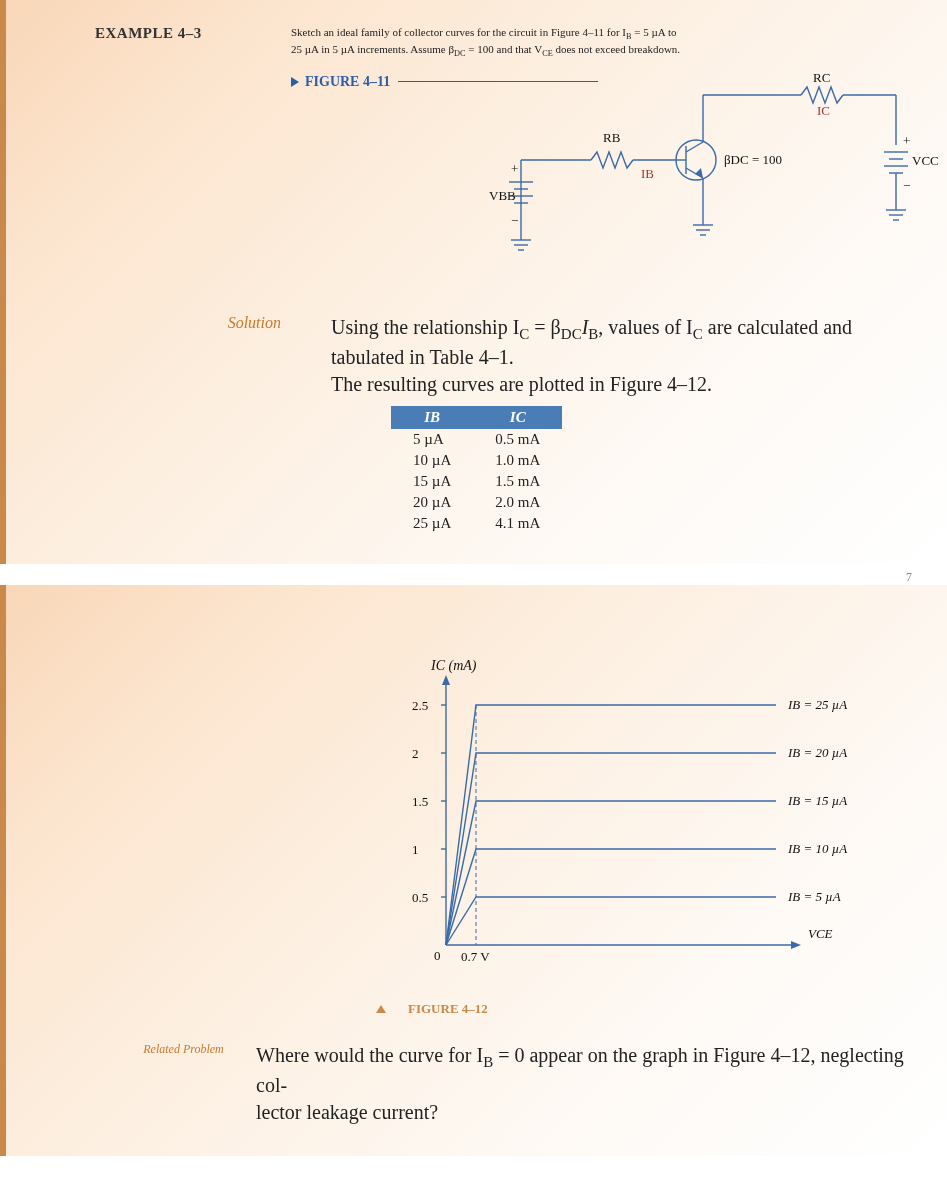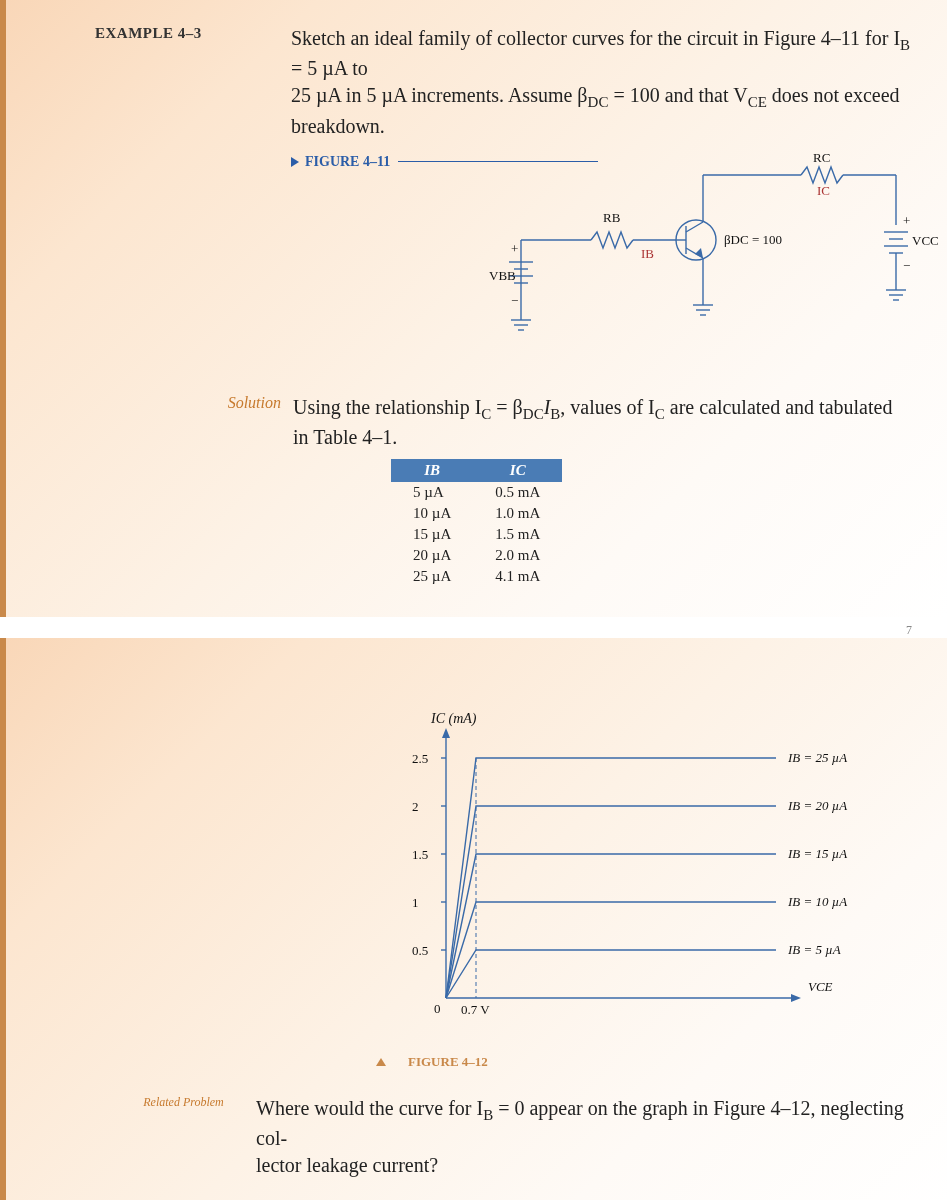--- a/index.html
+++ b/index.html
@@ -19,21 +19,21 @@
     position: absolute;
     left: 89px;
     top: 25px;
     font-weight: bold;
     color: #333;
     font-size: 15px;
     letter-spacing: 0.5px;
   }
   .problem-text {
     margin-left: 210px;
-    font-size: 20px;
+    font-size: 11px;
     color: #222;
     line-height: 1.35;
   }
   .fig-label-row {
     display: flex;
     align-items: center;
     margin: 14px 0 10px 210px;
     font-size: 13px;
   }
   .tri {
@@ -49,20 +49,21 @@
     border-right: 5px solid transparent;
     border-bottom: 8px solid #c9894a;
     margin-right: 6px;
   }
   .fig-label { color: #2b5da8; font-weight: bold; font-size: 14px; }
   .fig-rule { flex: 0 0 200px; height: 1px; background: #2b5da8; margin-left: 8px; }
   .circuit-wrap { margin-left: 400px; margin-top: -30px; }
   .solution-row {
     display: flex;
     margin-top: 30px;
+    gap: 38px;
   }
   .sol-label {
     color: #c77a2e;
     font-style: italic;
     font-size: 16px;
     width: 85px;
     text-align: right;
     margin-right: 12px;
     flex-shrink: 0;
     margin-left: 115px;
@@ -209,20 +210,21 @@
       <line class="wire" x1="405" y1="140" x2="425" y2="140"></line>
       <line class="wire" x1="408" y1="145" x2="422" y2="145"></line>
       <line class="wire" x1="412" y1="150" x2="418" y2="150"></line>
     </svg>
   </div>
 
   <div class="solution-row">
     <div class="sol-label">Solution</div>
     <div class="sol-text">
       <span>Using the relationship I</span><span class="sub">C</span><span> = β</span><span class="sub">DC</span><span class="ital">I</span><span class="sub">B</span><span>, values of I</span><span class="sub">C</span><span> are calculated and tabulated in Table 4–1.</span><br>
+      <span>The resulting curves are plotted in Figure 4–12.</span>
     </div>
   </div>
 
 
   <div class="table-wrap">
     <table class="data-table">
       <thead>
         <tr>
           <th>IB</th>
           <th>IC</th>

